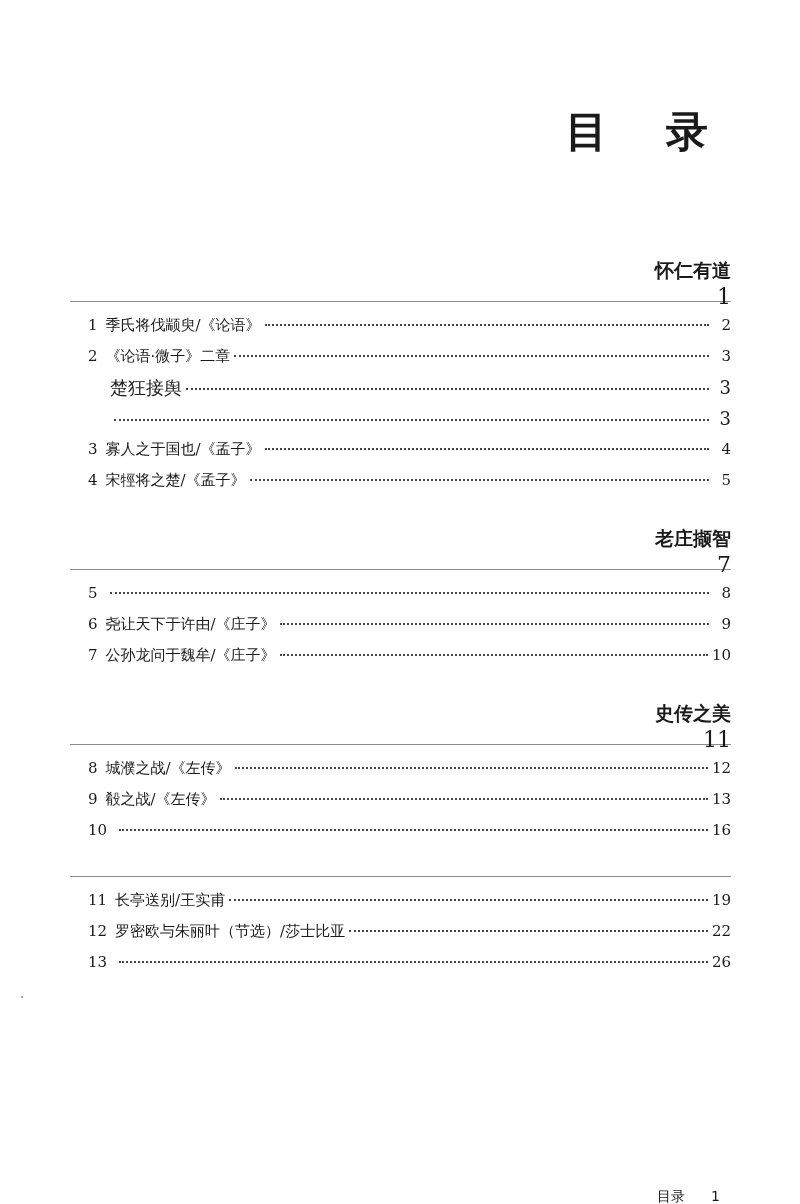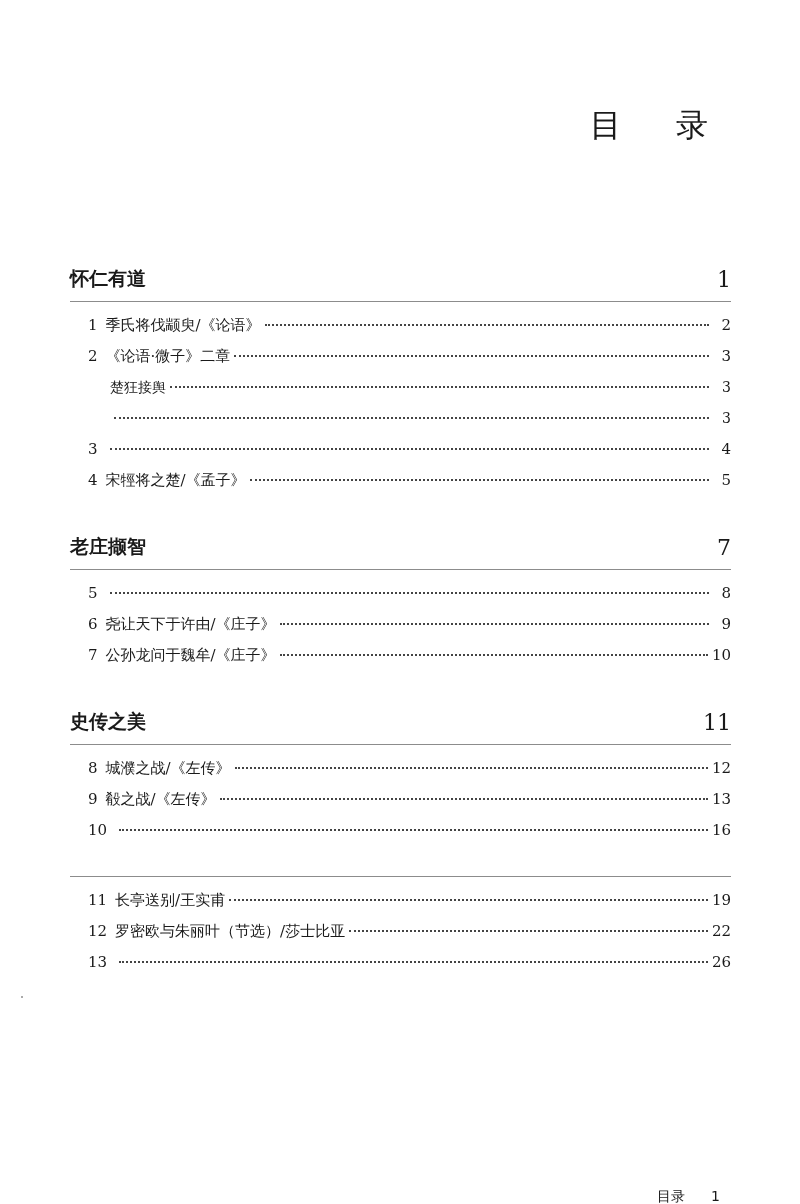--- a/index.html
+++ b/index.html
@@ -2,35 +2,35 @@
 <html><head>
 <meta charset="utf-8">
 <style>
   html, body { margin:0; padding:0; }
   body {
     width:800px; height:1204px; background:#ffffff; position:relative; overflow:hidden;
     font-family: "DejaVu Serif", "Liberation Serif", serif; color:#1a1a1a;
   }
   .title {
     position:absolute; right:70px; top:104px;
-    font-size:32px; letter-spacing:22px; font-weight:normal;
+    font-size:42px; letter-spacing:22px; font-weight:bold;
   }
   .toc { position:absolute; left:70px; top:258px; width:661px; }
   .section { margin-bottom:30px; }
   .sec-head {
     display:flex; justify-content:space-between; align-items:flex-end;
-    height:34px; font-size:19px; font-weight:bold;
+    height:34px; font-size:19px; font-weight:bold;flex-direction:column;
   }
   .sec-head .pg { font-weight:normal; font-size:22px; }
   .rule { height:1px; background:#8c8c8c; margin-top:9px; margin-bottom:8px; }
   .entry {
     display:flex; align-items:baseline; height:31px; font-size:15px; line-height:31px;
     padding-left:18px;
   }
-  .entry.sub { padding-left:40px; font-size:14px; }
+  .entry.sub { padding-left:40px; font-size:18px; }
   .entry .num { margin-right:8px; }
   .entry .dots {
     flex:1; border-bottom:2px dotted #444; height:0; margin:0 4px; position:relative; top:-4px;
   }
   .entry .pg { min-width:18px; text-align:right; }
   .footer {
     position:absolute; right:80px; top:1148px; font-size:14px;
     font-family:"DejaVu Sans","Liberation Sans",sans-serif;
     margin-top:40px;
   }
@@ -65,20 +65,21 @@
         <span>楚狂接舆</span>
        <span class="dots"></span>
        <span class="pg">3</span>
       </div>
       <div class="entry sub">
        <span class="dots"></span>
        <span class="pg">3</span>
       </div>
       <div class="entry">
         <span class="num">3</span>
+        <span>寡人之于国也/《孟子》</span>
        <span class="dots"></span>
        <span class="pg">4</span>
       </div>
       <div class="entry">
         <span class="num">4</span>
         <span>宋牼将之楚/《孟子》</span>
        <span class="dots"></span>
        <span class="pg">5</span>
       </div>
     </div>

